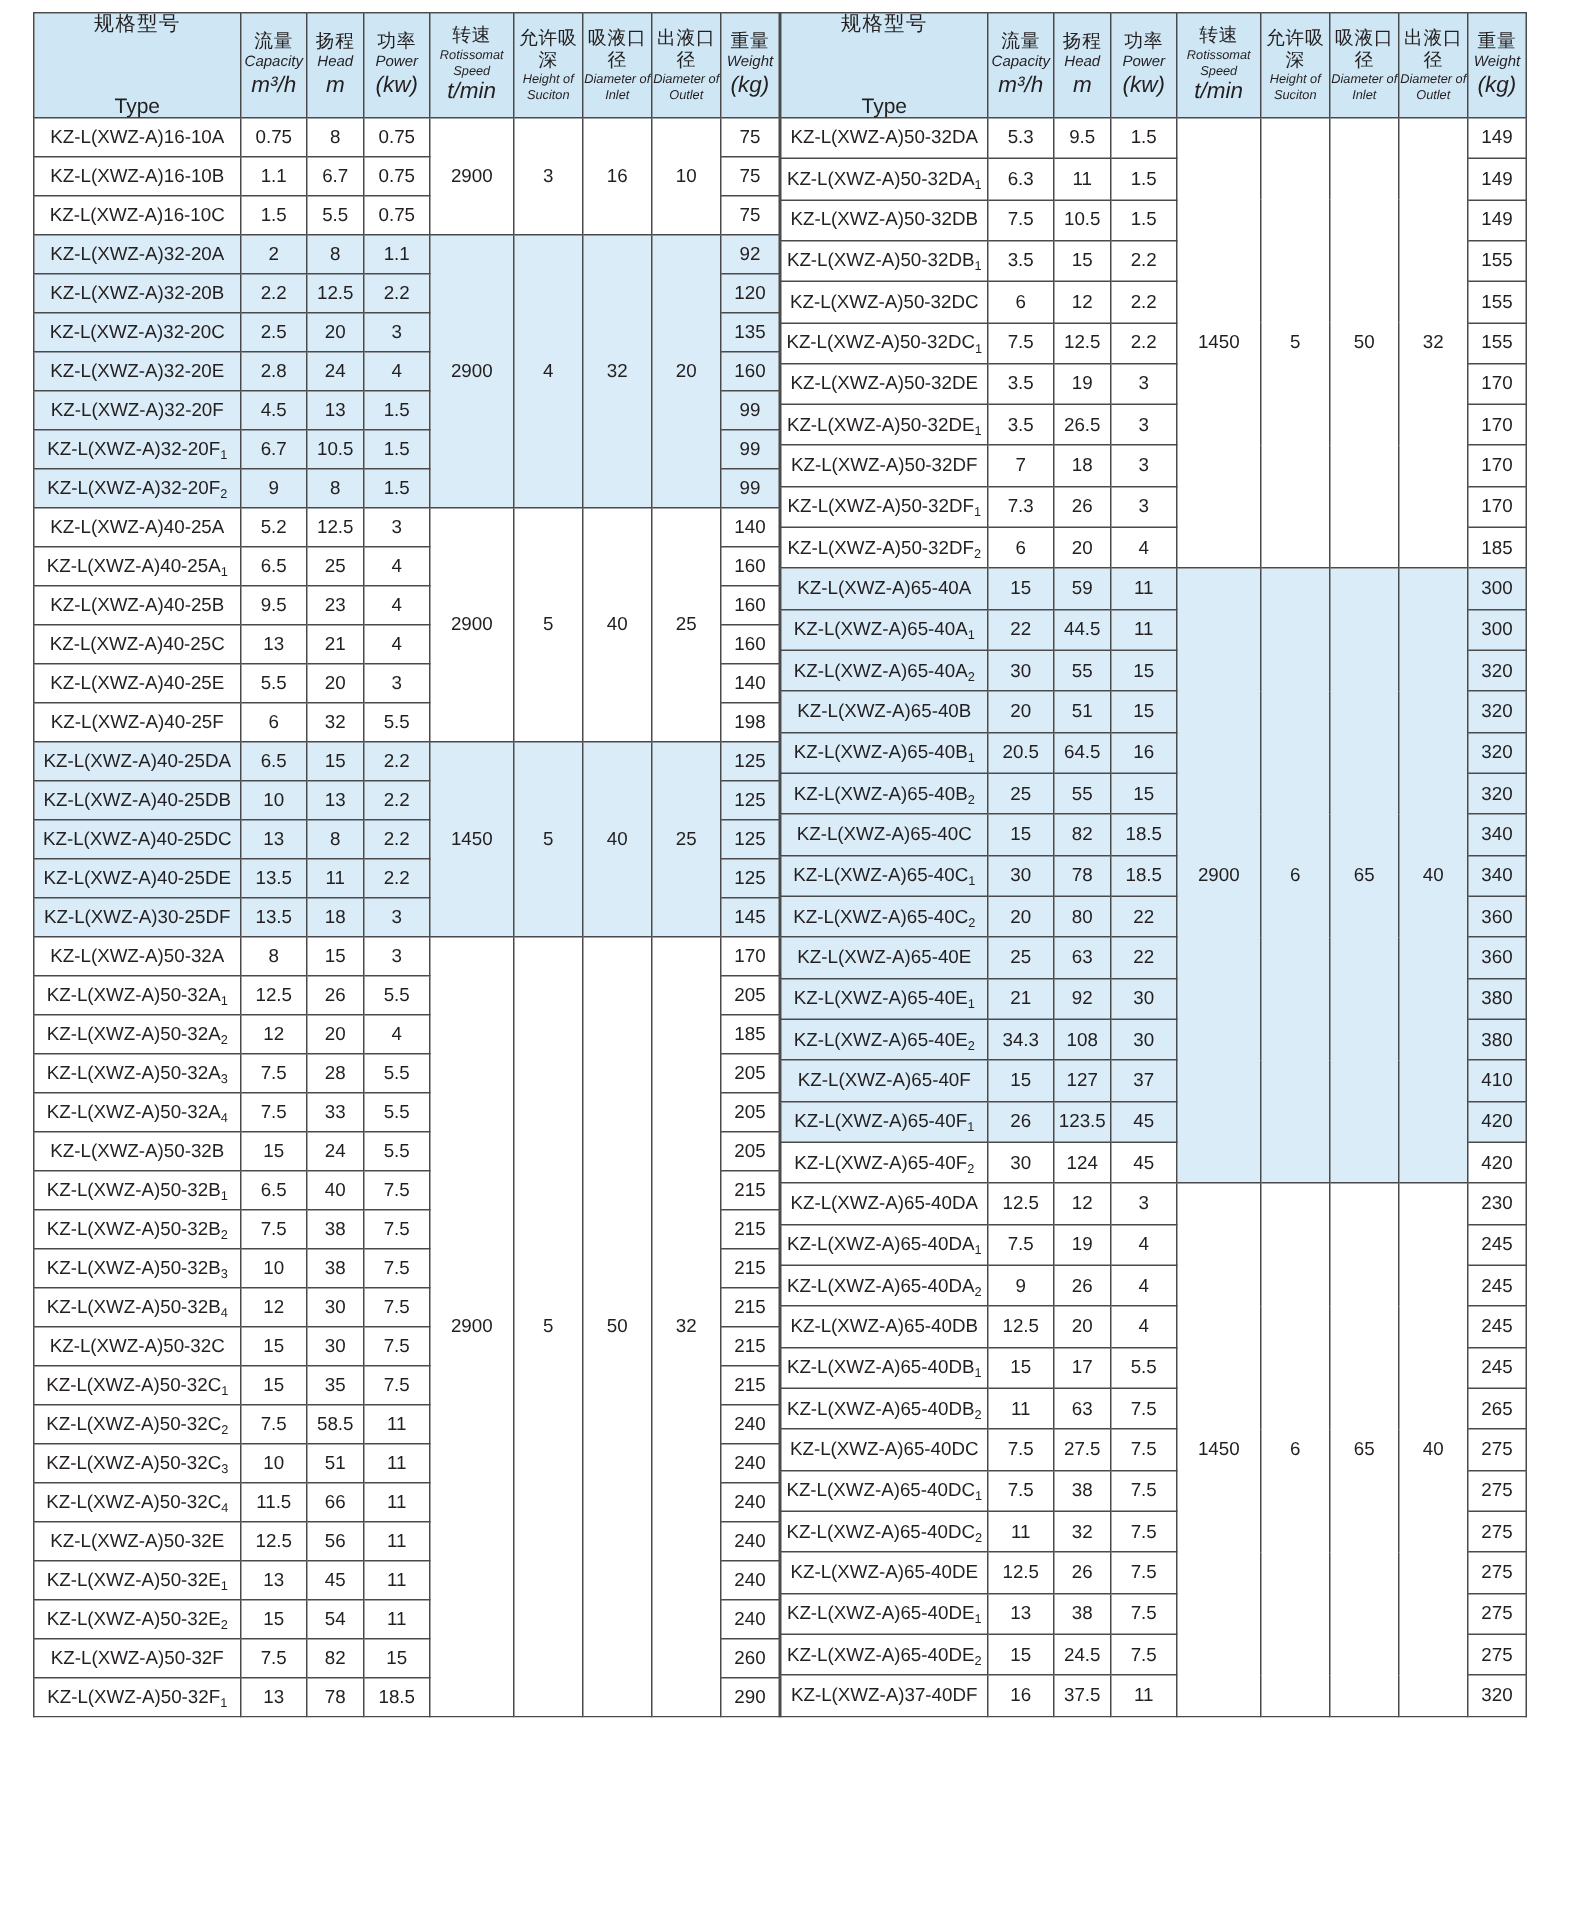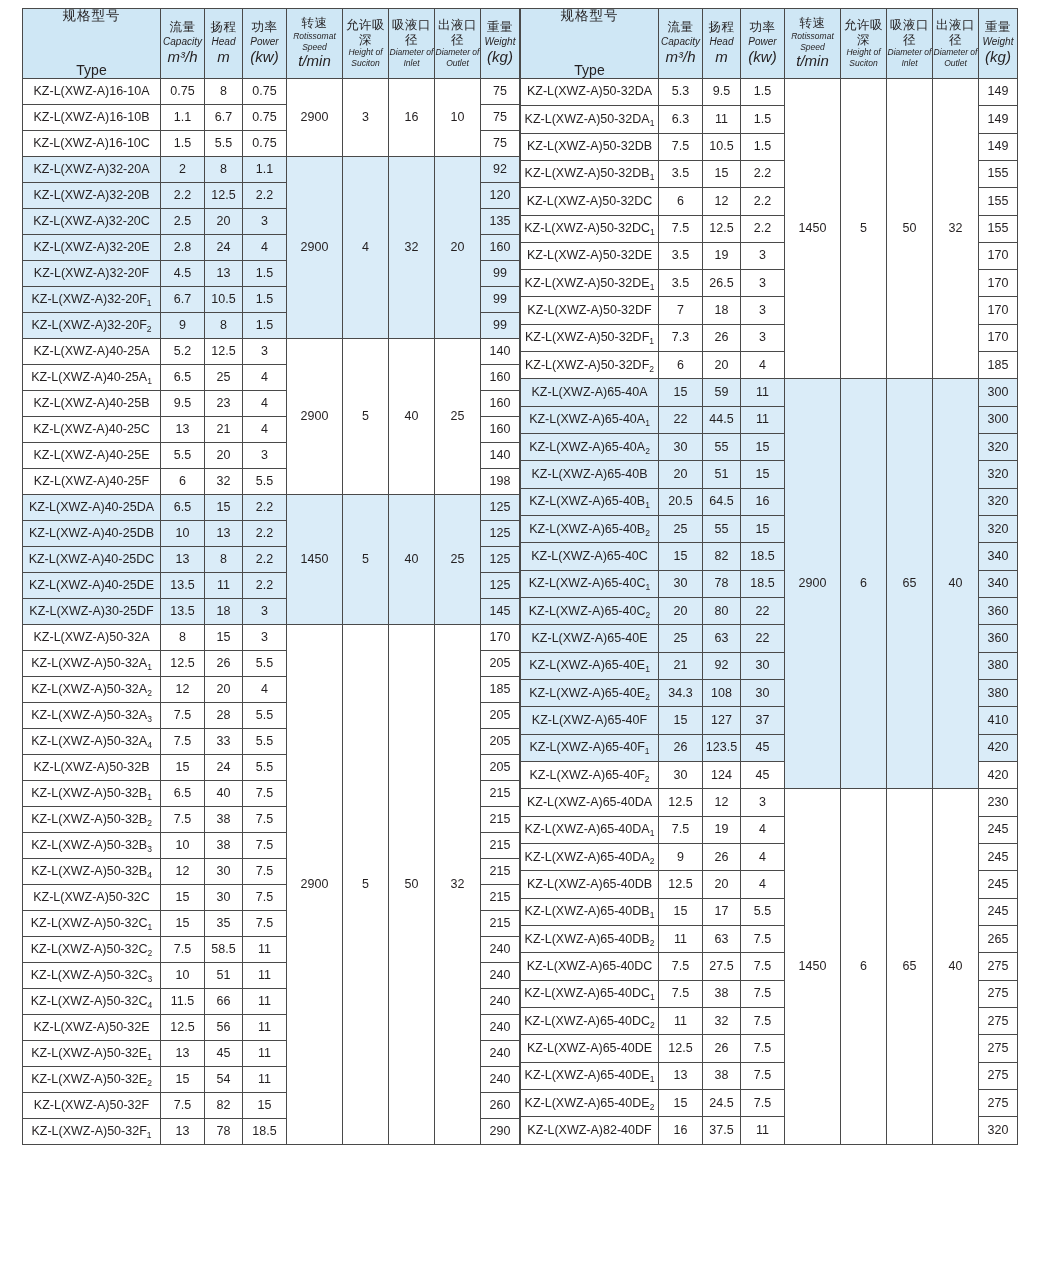--- a/index.html
+++ b/index.html
@@ -856,21 +856,21 @@
             <td>275</td>
           </tr>
           <tr class="white">
             <td class="type">KZ-L(XWZ-A)65-40DE<sub>2</sub></td>
             <td>15</td>
             <td>24.5</td>
             <td>7.5</td>
             <td>275</td>
           </tr>
           <tr class="white">
-            <td class="type">KZ-L(XWZ-A)82-40DF</td>
+            <td class="type">KZ-L(XWZ-A)37-40DF</td>
             <td>16</td>
             <td>37.5</td>
             <td>11</td>
             <td>320</td>
           </tr>
         </tbody>
     </table>
 
   </div>
 </div>

